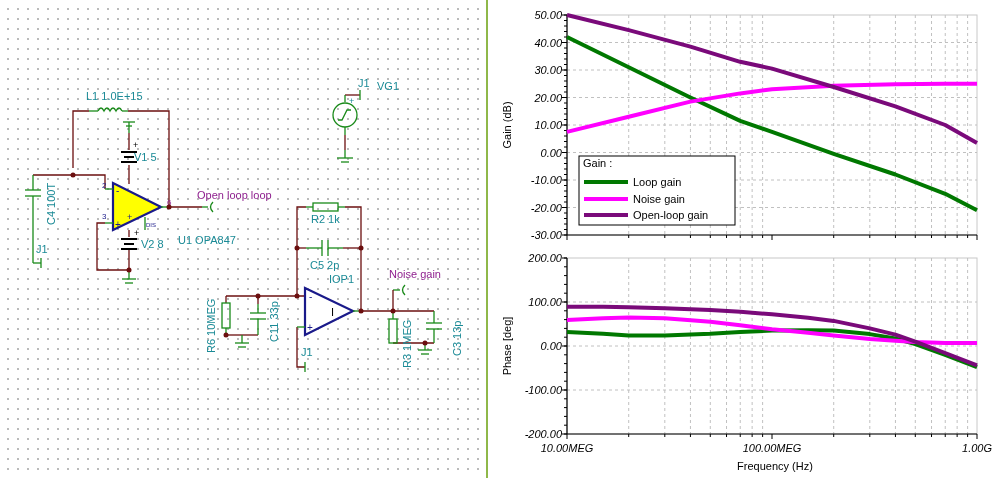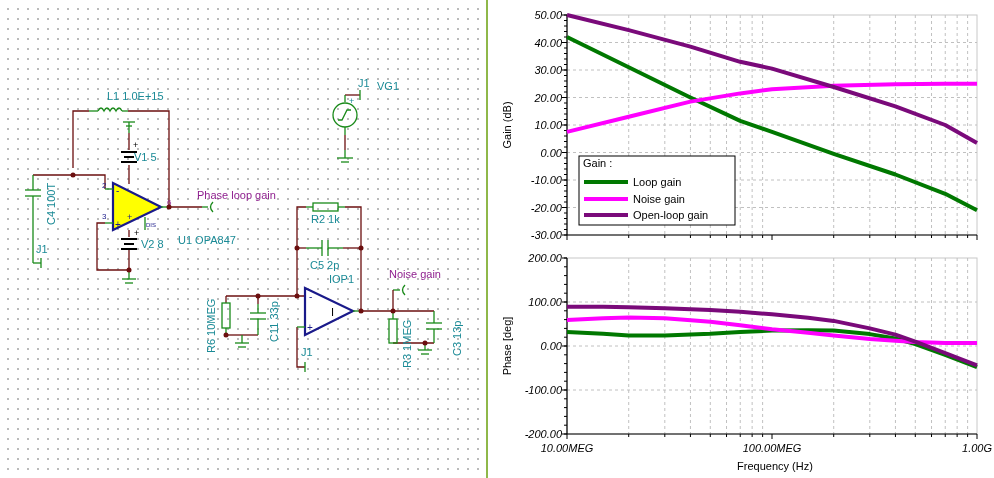--- a/index.html
+++ b/index.html
@@ -196,27 +196,27 @@
       <circle cx="361" cy="248" r="2.5"></circle>
       <circle cx="297" cy="296" r="2.5"></circle>
       <circle cx="258" cy="296" r="2.5"></circle>
       <circle cx="226" cy="335" r="2.5"></circle>
       <circle cx="361" cy="311" r="2.5"></circle>
       <circle cx="393" cy="311" r="2.5"></circle>
       <circle cx="425" cy="343" r="2.5"></circle>
     </g>
   </svg>
 
-  <span class="lbl" style="left:107px;top:90px">L1 1.0E+15</span>
+  <span class="lbl" style="left:86px;top:90px">L1 1.0E+15</span>
   <span class="lbl" style="left:134px;top:151px">V1 5</span>
   <span class="lbl" style="left:141px;top:238px">V2 8</span>
   <span class="lbl vert" style="left:45px;top:225px">C4 100T</span>
   <span class="lbl" style="left:36px;top:243px">J1</span>
   <span class="lbl" style="left:178px;top:234px">U1 OPA847</span>
-  <span class="lbl lbl-purple" style="left:197px;top:189px">Phase loop gain</span>
+  <span class="lbl lbl-purple" style="left:197px;top:189px">Open loop loop</span>
   <span class="lbl" style="left:358px;top:77px">J1</span>
   <span class="lbl" style="left:377px;top:80px">VG1</span>
   <span class="lbl" style="left:311px;top:213px">R2 1k</span>
   <span class="lbl" style="left:310px;top:259px">C5 2p</span>
   <span class="lbl" style="left:329px;top:273px">IOP1</span>
   <span class="lbl lbl-purple" style="left:389px;top:268px">Noise gain</span>
   <span class="lbl vert" style="left:205px;top:353px">R6 10MEG</span>
   <span class="lbl vert" style="left:268px;top:342px">C11 33p</span>
   <span class="lbl" style="left:301px;top:346px">J1</span>
   <span class="lbl vert" style="left:401px;top:368px">R3 1MEG</span>

